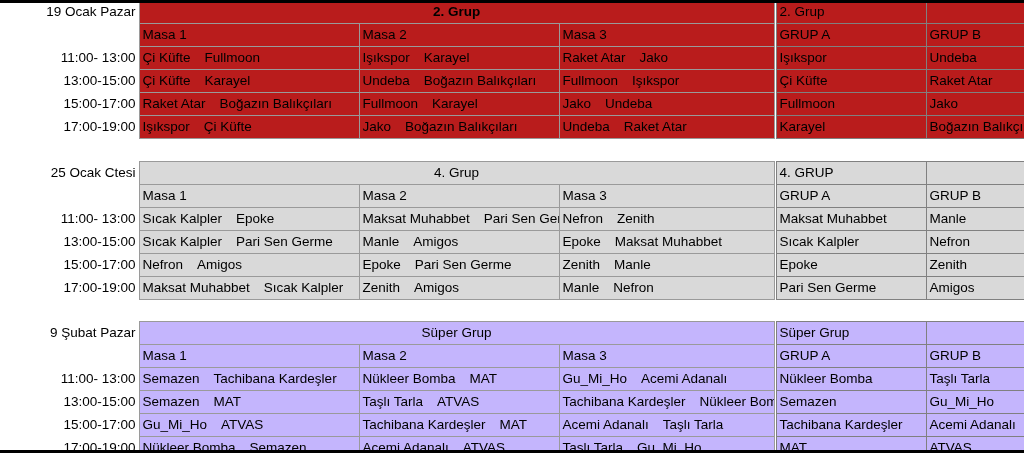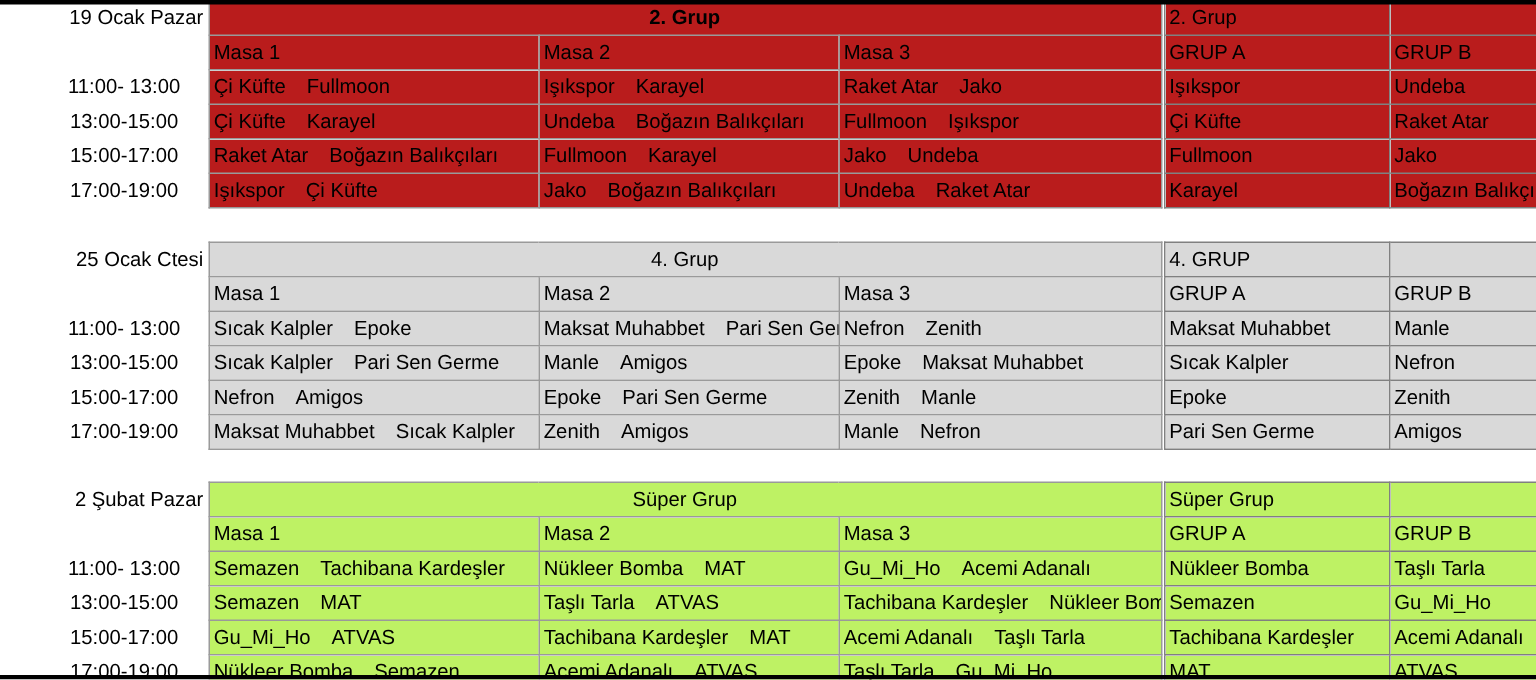--- a/index.html
+++ b/index.html
@@ -39,21 +39,21 @@
   }
   
   col.c-time   { width: 112px; }
   col.c-m1     { width: 220px; }
   col.c-m2     { width: 200px; }
   col.c-m3     { width: 215px; }
   col.c-gap    { width: 2px; }
   col.c-ga     { width: 150px; }
   col.c-gb     { width: 125px; }
   .time {
-    text-align: center;
+    text-align: right;
     border: none;
     background: #ffffff;
     padding-right: 6px;
   }
   .daylabel {
     text-align: right;
     border: none;
     background: #ffffff;
     padding-right: 6px;
   }
@@ -65,21 +65,21 @@
     text-align: center;
   }
   .cell {
     border: 1px solid #9a9a9a;
   }
   .nob { border: none; }
 
   
   .fill-green  { background: #b91c1c; }
   .fill-gray   { background: #d9d9d9; }
-  .fill-blue   { background: #bef264; }
+  .fill-blue   { background: #c4b5fd; }
 
   .rightbox { border: 1px solid #808080; }
 
   .spacer td { height: 10px; border: none; background: #ffffff; }
 
   .pair { display: inline-block; }
   .pair .t1 { display: inline-block; }
   .pair .vs { display: inline-block; width: 14px; }
   .pair .t2 { display: inline-block; }
 
@@ -234,21 +234,21 @@
         <td class="nob"></td>
         <td class="rightbox fill-gray">Pari Sen Germe</td>
         <td class="rightbox fill-gray">Amigos</td>
       </tr>
 
       <tr class="spacer">
         <td colspan="7"></td>
       </tr>
 
       <tr>
-        <td class="daylabel">2 Şubat Pazar</td>
+        <td class="daylabel">9 Şubat Pazar</td>
         <td class="cell fill-blue grp-title-plain" colspan="3">Süper Grup</td>
         <td class="nob"></td>
         <td class="rightbox fill-blue">Süper Grup</td>
         <td class="rightbox fill-blue"></td>
       </tr>
       <tr>
         <td class="nob"></td>
         <td class="cell fill-blue">Masa 1</td>
         <td class="cell fill-blue">Masa 2</td>
         <td class="cell fill-blue">Masa 3</td>

